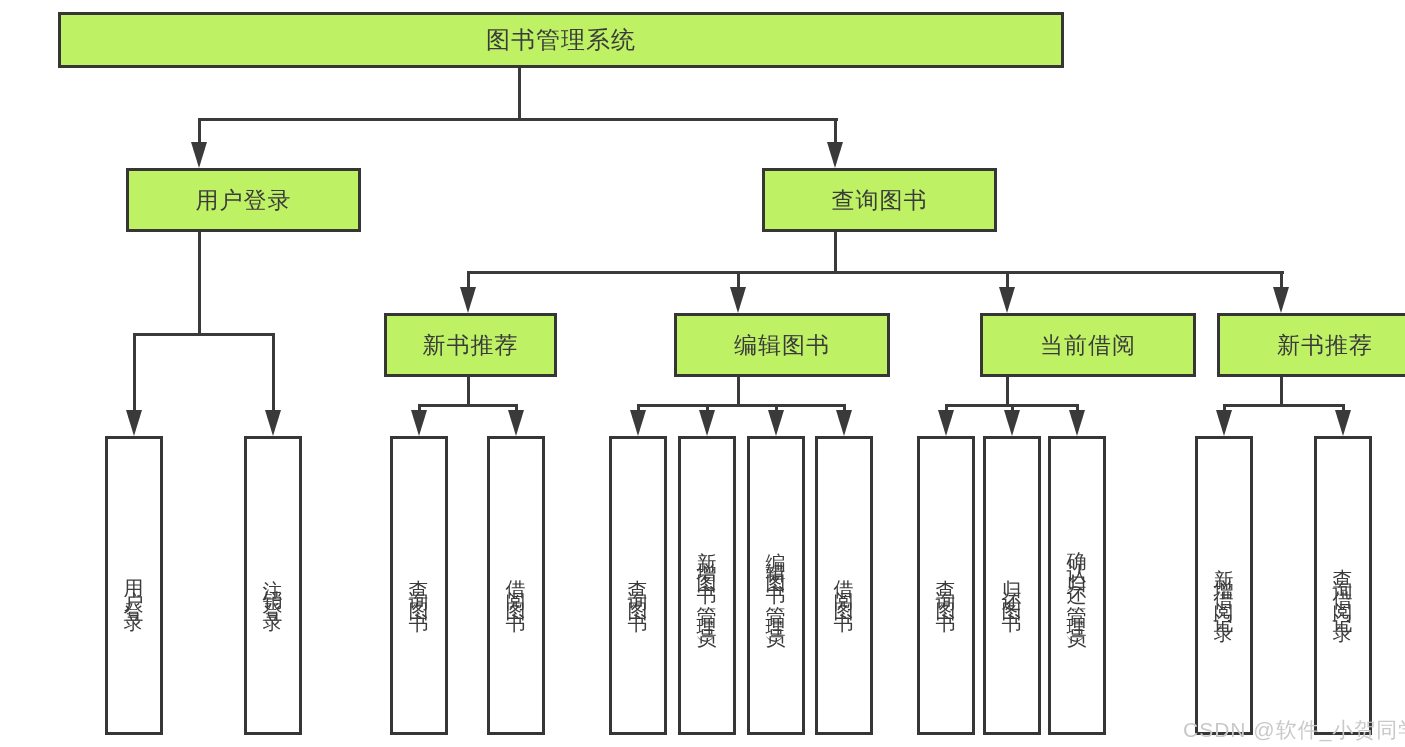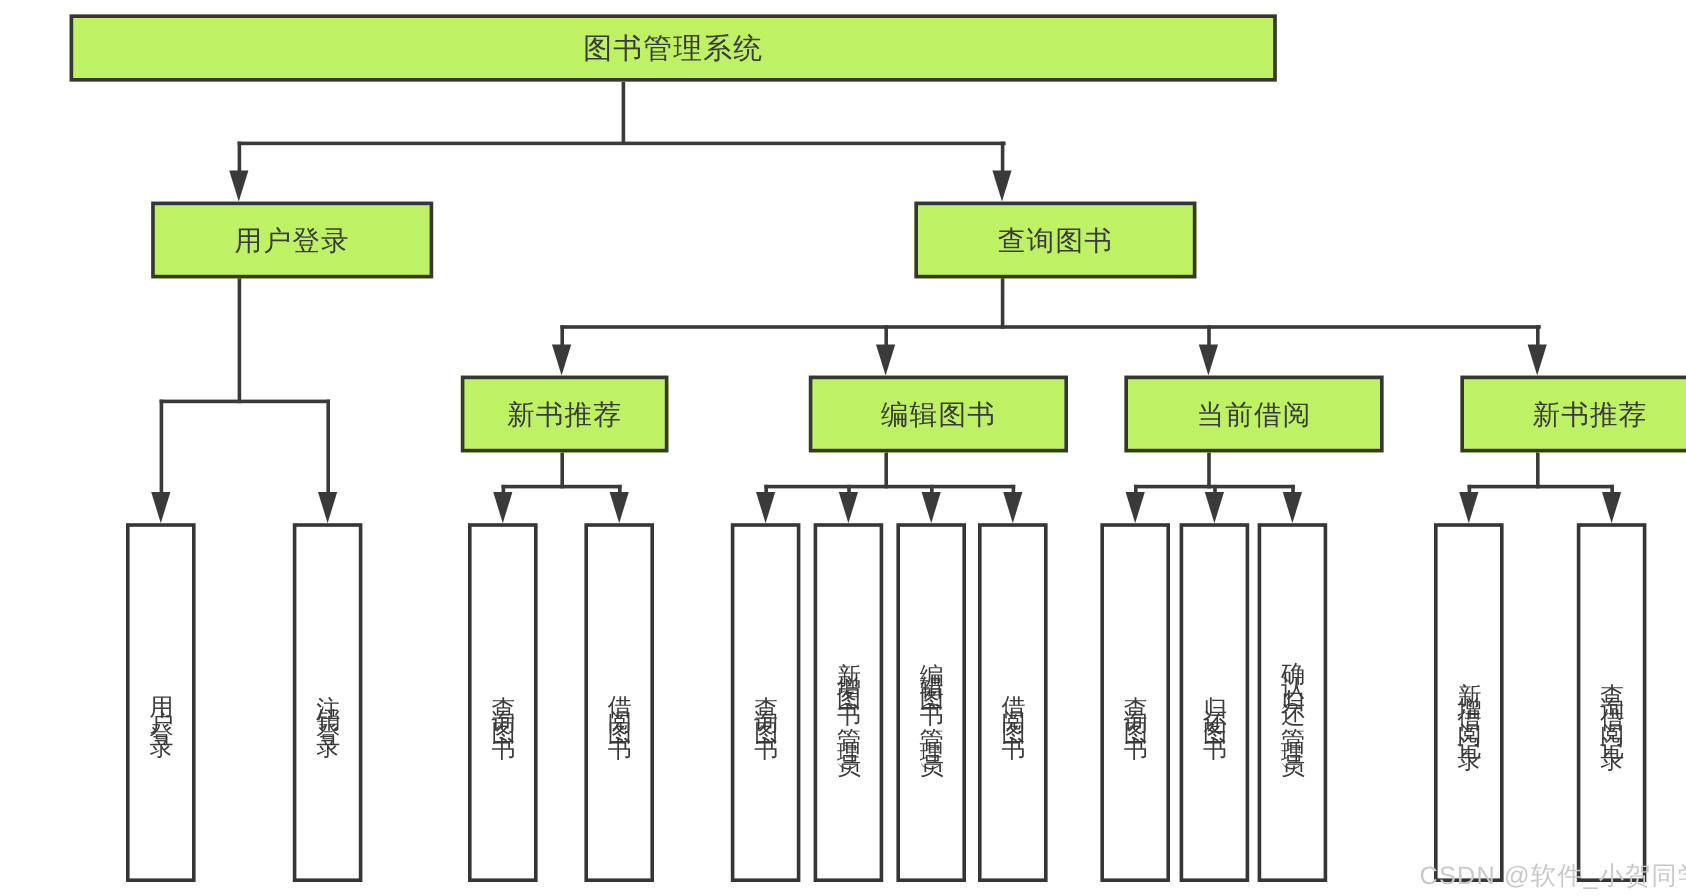--- a/index.html
+++ b/index.html
@@ -105,21 +105,21 @@
   <div class="hbox root" style="left:14px; top:12px; width:1006px; height:56px;">图书管理系统</div>
 
   <div class="hbox" style="left:82px; top:168px; width:235px; height:64px;">用户登录</div>
 
   <div class="hbox" style="left:718px; top:168px; width:235px; height:64px;">查询图书</div>
 
   <div class="hbox" style="left:340px; top:313px; width:173px; height:64px;">新书推荐</div>
 
   <div class="hbox" style="left:630px; top:313px; width:216px; height:64px;">编辑图书</div>
 
-  <div class="hbox" style="left:893px; top:313px; width:216px; height:64px;">当前借阅</div>
+  <div class="hbox" style="left:936px; top:313px; width:216px; height:64px;">当前借阅</div>
 
   <div class="hbox" style="left:1173px; top:313px; width:216px; height:64px;">新书推荐</div>
 
   <div class="leaf" style="left:105px;">
     <span class="vtext">用户登录</span>
   </div>
   <div class="leaf" style="left:244px;">
     <span class="vtext">注销登录</span>
   </div>
 

